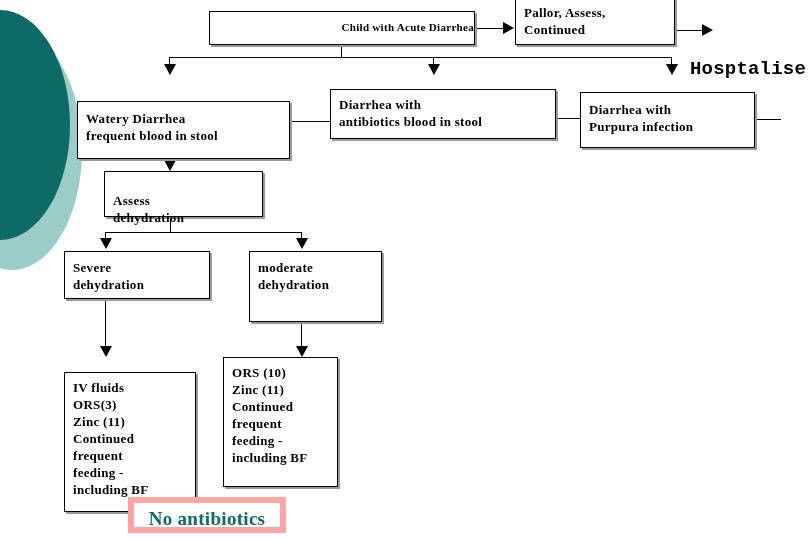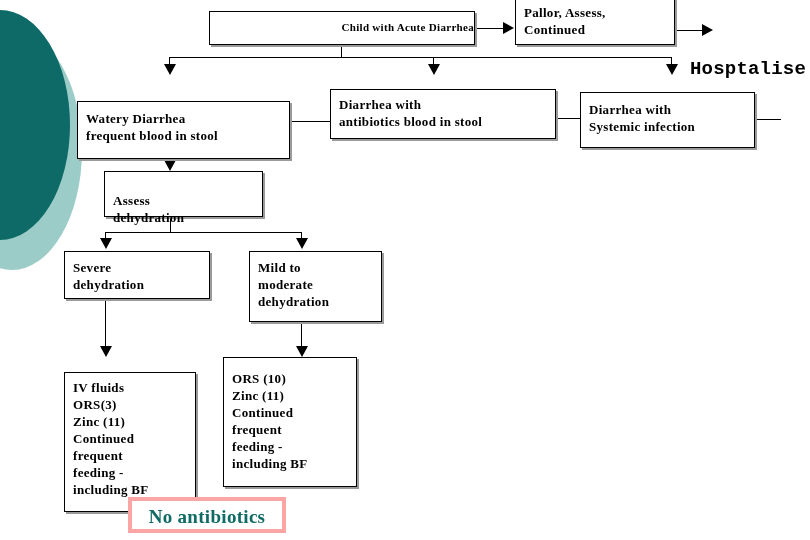--- a/index.html
+++ b/index.html
@@ -64,25 +64,25 @@
     left: 515px; top: -3px; width: 160px; height: 48px;
     padding-top: 6px;
   }
   #box-watery   { left: 77px;  top: 92px;  width: 213px; height: 58px; padding-top: 8px; margin-top: 9px; }
   #box-macro    { left: 330px; top: 89px;  width: 226px; height: 50px; padding-top: 6px; }
   #box-systemic { left: 580px; top: 92px;  width: 175px; height: 56px; padding-top: 8px; }
   #box-assess   { left: 104px; top: 171px; width: 159px; height: 46px; padding-top: 20px; }
   #box-severe   { left: 64px;  top: 251px; width: 146px; height: 48px; padding-top: 7px; }
   #box-mild     { left: 249px; top: 251px; width: 133px; height: 71px; padding-top: 7px; }
   #box-tx-left  { left: 64px;  top: 357px; width: 132px; height: 140px; padding-top: 6px; margin-top: 15px; }
-  #box-tx-right { left: 223px; top: 357px; width: 134px; height: 130px; padding-top: 12px; }
+  #box-tx-right { left: 223px; top: 357px; width: 115px; height: 130px; padding-top: 6px; }
 
   #box-noabx {
     left: 128px; top: 497px; width: 158px; height: 36px;
-    border: 4px solid #fca5a5;
+    border: 6px solid #fca5a5;
     box-shadow: none;
     color: #106B64;
     font-size: 19px;
     line-height: 30px;
     padding: 1px 0 0 0;
     text-align: center;
     z-index: 9;
   }
 
   
@@ -167,21 +167,21 @@
     <span class="line">frequent blood in stool</span>
   </div>
 
   <div class="box" id="box-macro">
     <span class="line">Diarrhea with</span>
     <span class="line">antibiotics blood in stool</span>
   </div>
 
   <div class="box" id="box-systemic">
     <span class="line">Diarrhea with</span>
-    <span class="line">Systemic infection</span>
+    <span class="line">Purpura infection</span>
   </div>
 
   <div class="hline" style="left:290px; top:121px; width:40px;"></div>
   <div class="hline" style="left:556px; top:118px; width:24px;"></div>
   <div class="hline" style="left:755px; top:119px; width:26px;"></div>
 
   <div class="vline" style="left:169px; top:150px; height:14px;"></div>
   <div class="arrow-down" style="left:164px; top:160px;"></div>
 
   <div class="box" id="box-assess">
@@ -197,21 +197,20 @@
 
   <div class="vline" style="left:301px; top:232px; height:9px;"></div>
   <div class="arrow-down" style="left:296px; top:238px;"></div>
 
   <div class="box" id="box-severe">
     <span class="line">Severe</span>
     <span class="line">dehydration</span>
   </div>
 
   <div class="box" id="box-mild">
-    <span class="line">Mild to</span>
     <span class="line">moderate</span>
     <span class="line">dehydration</span>
   </div>
 
   <div class="vline" style="left:105px; top:299px; height:52px;"></div>
   <div class="arrow-down" style="left:100px; top:346px;"></div>
 
   <div class="vline" style="left:301px; top:322px; height:29px;"></div>
   <div class="arrow-down" style="left:296px; top:346px;"></div>
 

